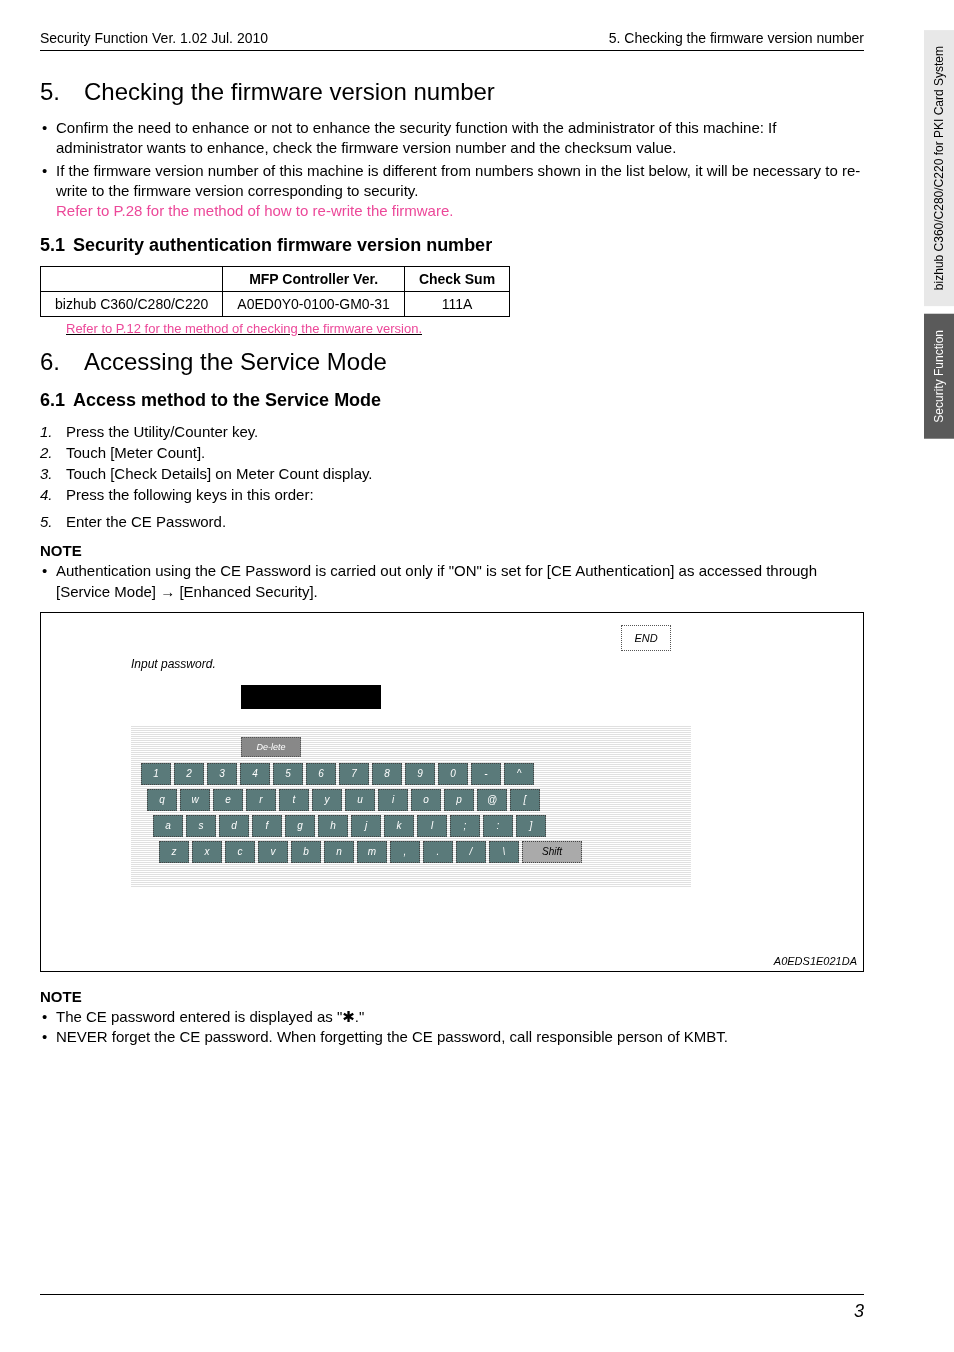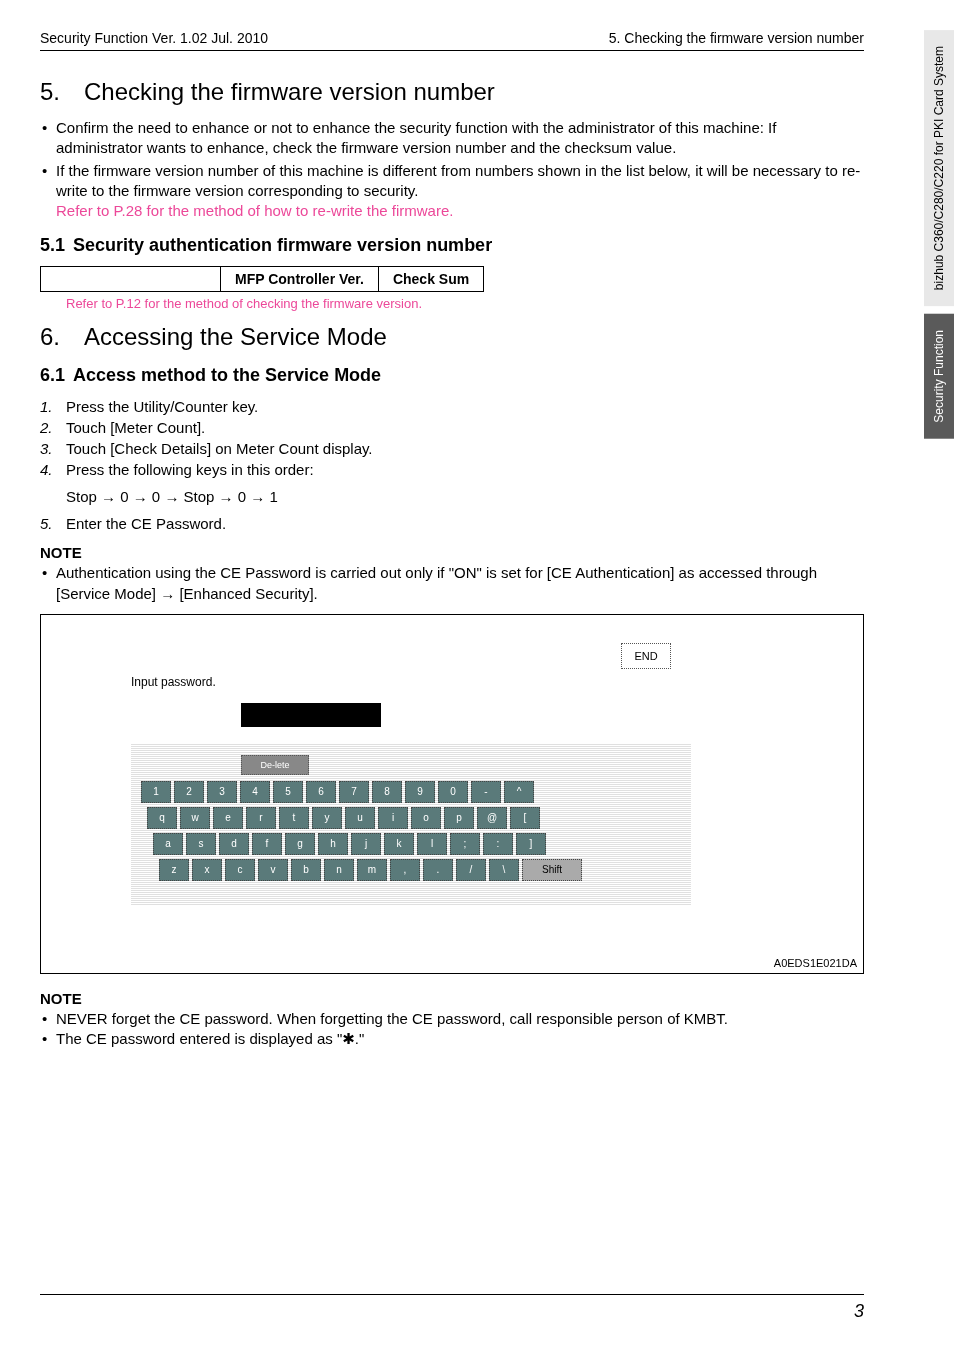--- a/index.html
+++ b/index.html
@@ -128,23 +128,24 @@
     line-height: 1.35;
   }
   .note-bullets li::before {
     content: "•";
     position: absolute;
     left: 2px;
   }
   .screenshot-box {
     border: 1px solid #000;
     margin: 8px 0 16px 0;
-    padding: 28px 30px 8px 90px;
+    padding: 12px 30px 8px 90px;
     position: relative;
     height: 360px;
+    font-style: italic;
   }
   .screenshot-inner {
     width: 560px;
     height: 290px;
     position: relative;
   }
   .end-btn {
     position: absolute;
     right: 20px;
     top: 0;
@@ -174,21 +175,21 @@
   .kb-area {
     position: absolute;
     top: 100px;
     left: 0;
     width: 560px;
     background: repeating-linear-gradient(0deg, #e0e0e0, #e0e0e0 1px, #fff 1px, #fff 2px),
                 repeating-linear-gradient(90deg, #e0e0e0, #e0e0e0 1px, #fff 1px, #fff 2px);
     padding: 12px 10px 20px 10px;
   }
   .tab-btn {
-    width: 68px;
+    width: 60px;
     height: 20px;
     background: #888;
     color: #fff;
     font-size: 9px;
     display: flex;
     align-items: center;
     justify-content: center;
     margin: 0 0 6px 100px;
     border: 1px dotted #555;
   }
@@ -260,39 +261,43 @@
     <span class="num">5.1</span><span>Security authentication firmware version number</span>
   </h2>
 
   <table class="fw">
     <tbody>
         <tr>
       <th style="border-left:1px solid #000; min-width:180px;"></th>
       <th>MFP Controller Ver.</th>
       <th>Check Sum</th>
     </tr>
+    <tr>
+      <td>bizhub C360/C280/C220</td>
+      <td>A0ED0Y0-0100-GM0-31</td>
+      <td>111A</td>
+    </tr>
   </tbody>
     </table>
-  <div style="padding-left:26px;"><span class="link-blue">Refer to P.12 for the method of checking the firmware version.</span></div>
+  <div style="padding-left:26px;text-decoration:underline;"><span class="link-blue">Refer to P.12 for the method of checking the firmware version.</span></div>
 
   <h1 style="margin-top:12px;">
     <span class="num">6.</span><span>Accessing the Service Mode</span>
   </h1>
 
   <h2>
     <span class="num">6.1</span><span>Access method to the Service Mode</span>
   </h2>
 
   <ol class="steps">
     <li><span class="snum">1.</span><span>Press the Utility/Counter key.</span></li>
     <li><span class="snum">2.</span><span>Touch [Meter Count].</span></li>
     <li><span class="snum">3.</span><span>Touch [Check Details] on Meter Count display.</span></li>
     <li><span class="snum">4.</span><span>Press the following keys in this order:</span></li>
   </ol>
-  <div class="substep">Stop → 0 → 0 → Stop → 0 → 1</div>
   <ol class="steps">
     <li><span class="snum">5.</span><span>Enter the CE Password.</span></li>
   </ol>
 
   <div class="note-title">NOTE</div>
   <ul class="note-bullets">
     <li>Authentication using the CE Password is carried out only if "ON" is set for [CE Authentication] as accessed through [Service Mode] → [Enhanced Security].</li>
   </ul>
 
   <div class="screenshot-box">
@@ -360,21 +365,21 @@
               <div class="key wide">Shift</div>
             </div>
           </div>
       </div>
     </div>
     <div class="sshot-id">A0EDS1E021DA</div>
   </div>
 
   <div class="note-title">NOTE</div>
   <ul class="note-bullets">
+    <li>The CE password entered is displayed as "✱."</li>
     <li>NEVER forget the CE password. When forgetting the CE password, call responsible person of KMBT.</li>
-    <li>The CE password entered is displayed as "✱."</li>
   </ul>
 
 </div>
 
 <div class="footer">
   <span>3</span>
 </div>
 
 </body></html>

